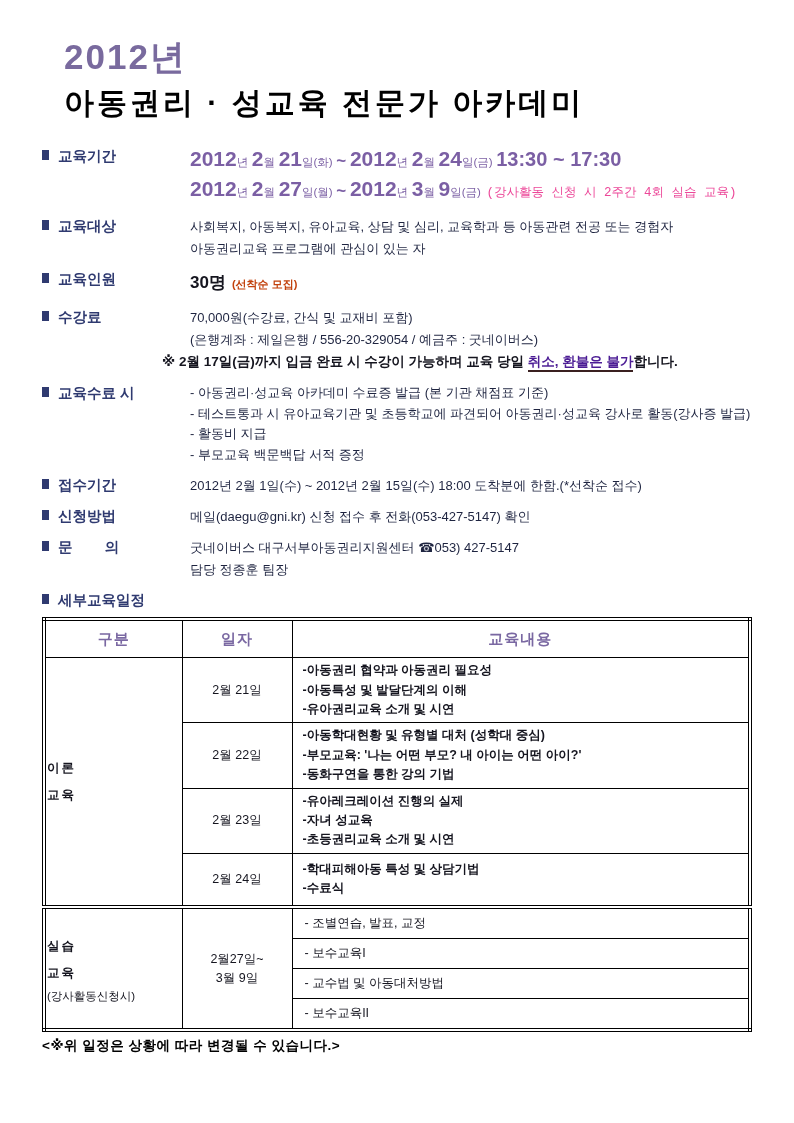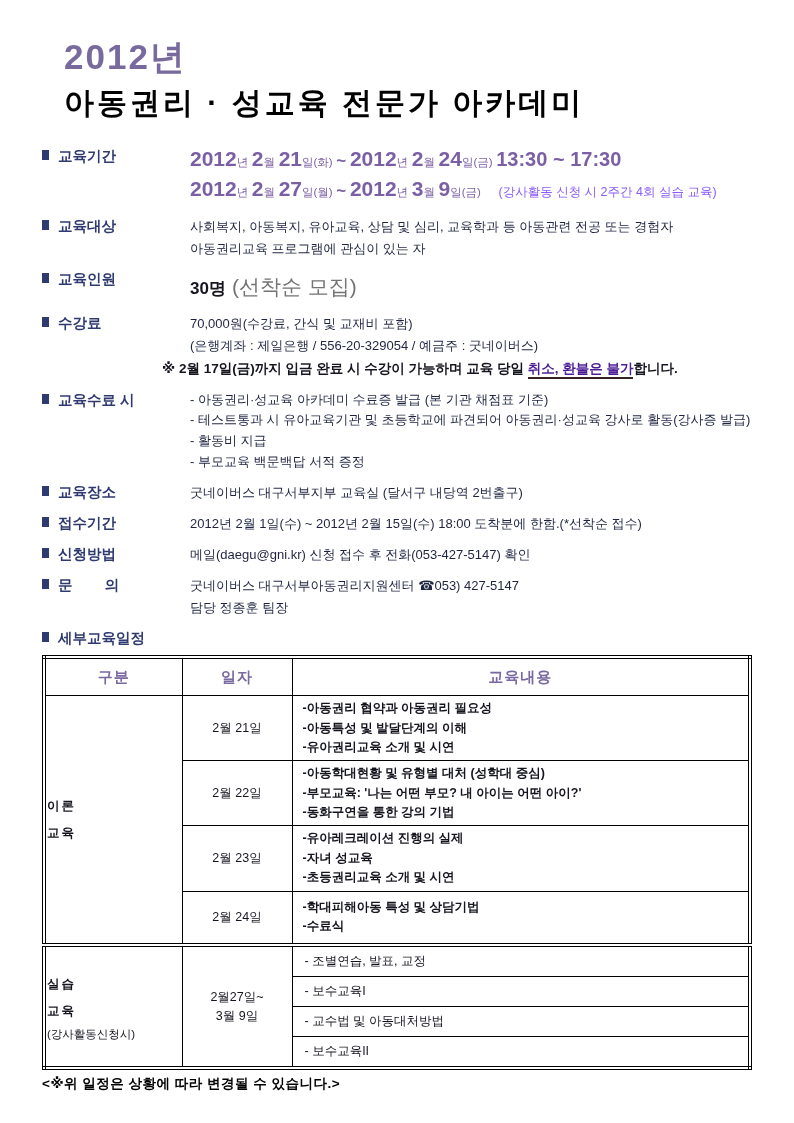--- a/index.html
+++ b/index.html
@@ -17,24 +17,24 @@
        font-weight:bold;color:#2f3a70;font-size:14.5px;white-space:pre;line-height:1.45;}
   .bullet{width:7px;height:10px;background:#2f3a70;margin:4px 9px 0 0;flex-shrink:0;}
   .content{flex:1;font-size:13px;color:#1e2440;line-height:1.7;}
   .content .line{white-space:nowrap;}
   
   .pline{color:#7b5fa4;white-space:nowrap;line-height:1.25;margin-bottom:4px;}
   .dnum{font-size:21px;font-weight:600;}
   .dunit{font-size:11.5px;}
   .dsep{font-size:17px;font-weight:600;}
   .ptime{font-size:20px;font-weight:600;}
-  .pnote{font-size:12.5px;color:#8b5cf6;font-weight:normal;margin-left:14px;}
+  .pnote{font-size:12.5px;color:#ec4899;font-weight:normal;margin-left:2px;font-family:Liberation Mono, monospace;}
   
   .count{font-size:17px;font-weight:bold;color:#15151f;margin-right:6px;}
-  .red-bold{color:#737373;font-weight:normal;font-size:21px;}
+  .red-bold{color:#c2410c;font-weight:bold;font-size:11px;}
   
   .fee-note{font-weight:bold;color:#15151f;margin-left:-28px;font-size:13.5px;white-space:nowrap;}
   .red-underline{color:#4c1d95;border-bottom:2px solid #3a2020;padding-bottom:1px;}
   
   .dash-item{padding-left:13px;text-indent:-13px;line-height:1.6;}
   
   table.sched{width:100%;border-collapse:collapse;border:4px double #000;table-layout:fixed;margin-top:6px;}
   table.sched th{border:1px solid #000;font-size:15px;color:#7a68a2;font-weight:bold;height:34px;letter-spacing:1px;}
   table.sched td{border:1px solid #000;font-size:12.5px;color:#15151f;vertical-align:middle;}
   td.cat{color:#8878b0;font-size:16px;font-weight:bold;line-height:2.1;letter-spacing:2px;}
@@ -109,26 +109,20 @@
   <div class="row">
     <div class="lbl"><span class="bullet"></span><span>교육수료 시</span></div>
     <div class="content">
       <div class="dash-item">- 아동권리·성교육 아카데미 수료증 발급 (본 기관 채점표 기준)</div>
       <div class="dash-item">- 테스트통과 시 유아교육기관 및 초등학교에 파견되어 아동권리·성교육 강사로 활동(강사증 발급)</div>
       <div class="dash-item">- 활동비 지급</div>
       <div class="dash-item">- 부모교육 백문백답 서적 증정</div>
     </div>
   </div>
 
-  <div class="row">
-    <div class="lbl"><span class="bullet"></span><span>교육장소</span></div>
-    <div class="content">
-        <div class="line">굿네이버스 대구서부지부 교육실 (달서구 내당역 2번출구)</div>
-      </div>
-  </div>
 
   <div class="row">
     <div class="lbl"><span class="bullet"></span><span>접수기간</span></div>
     <div class="content">
         <div class="line">2012년 2월 1일(수) ~ 2012년 2월 15일(수) 18:00 도착분에 한함.(*선착순 접수)</div>
       </div>
   </div>
 
   <div class="row">
     <div class="lbl"><span class="bullet"></span><span>신청방법</span></div>

